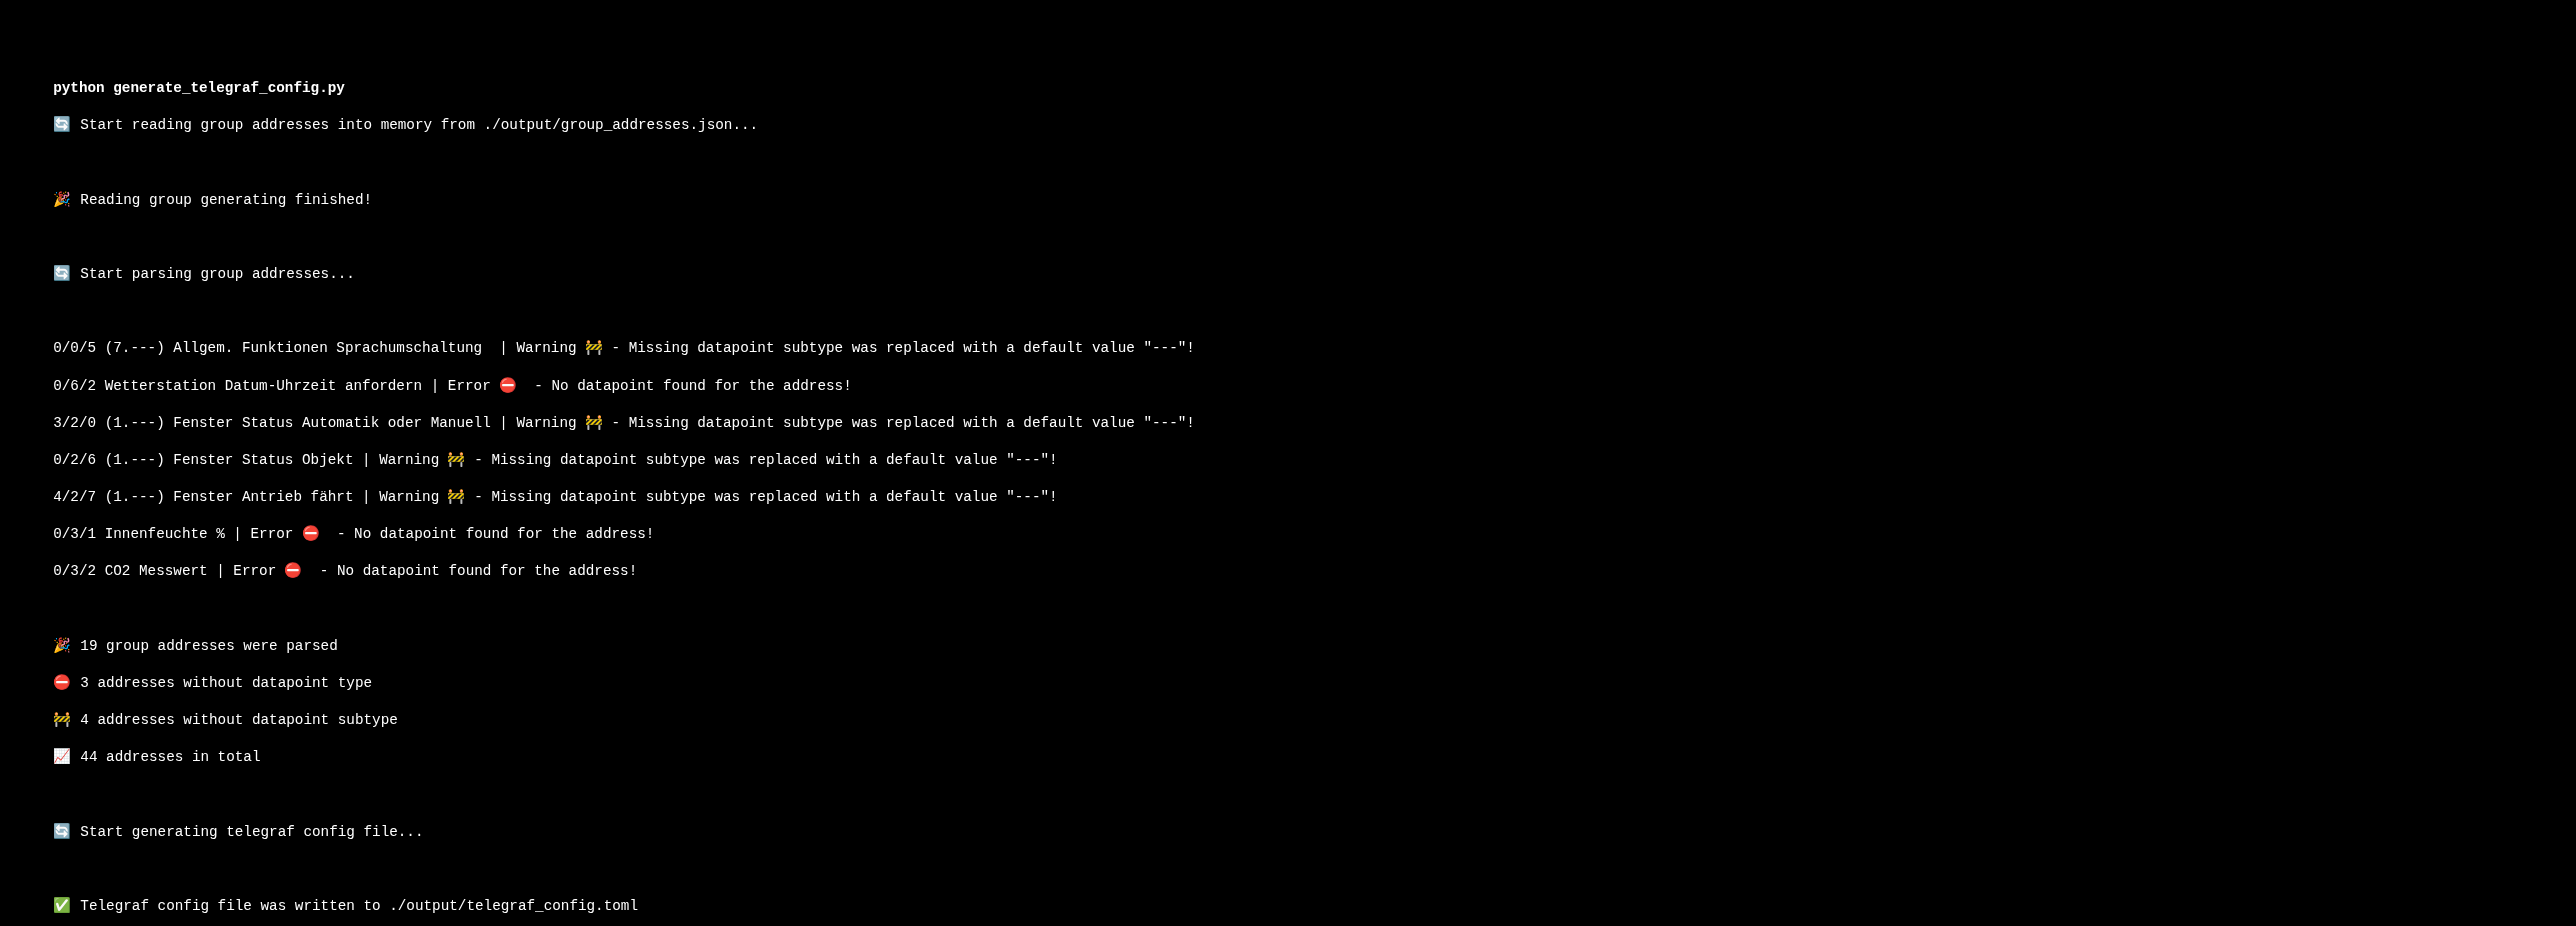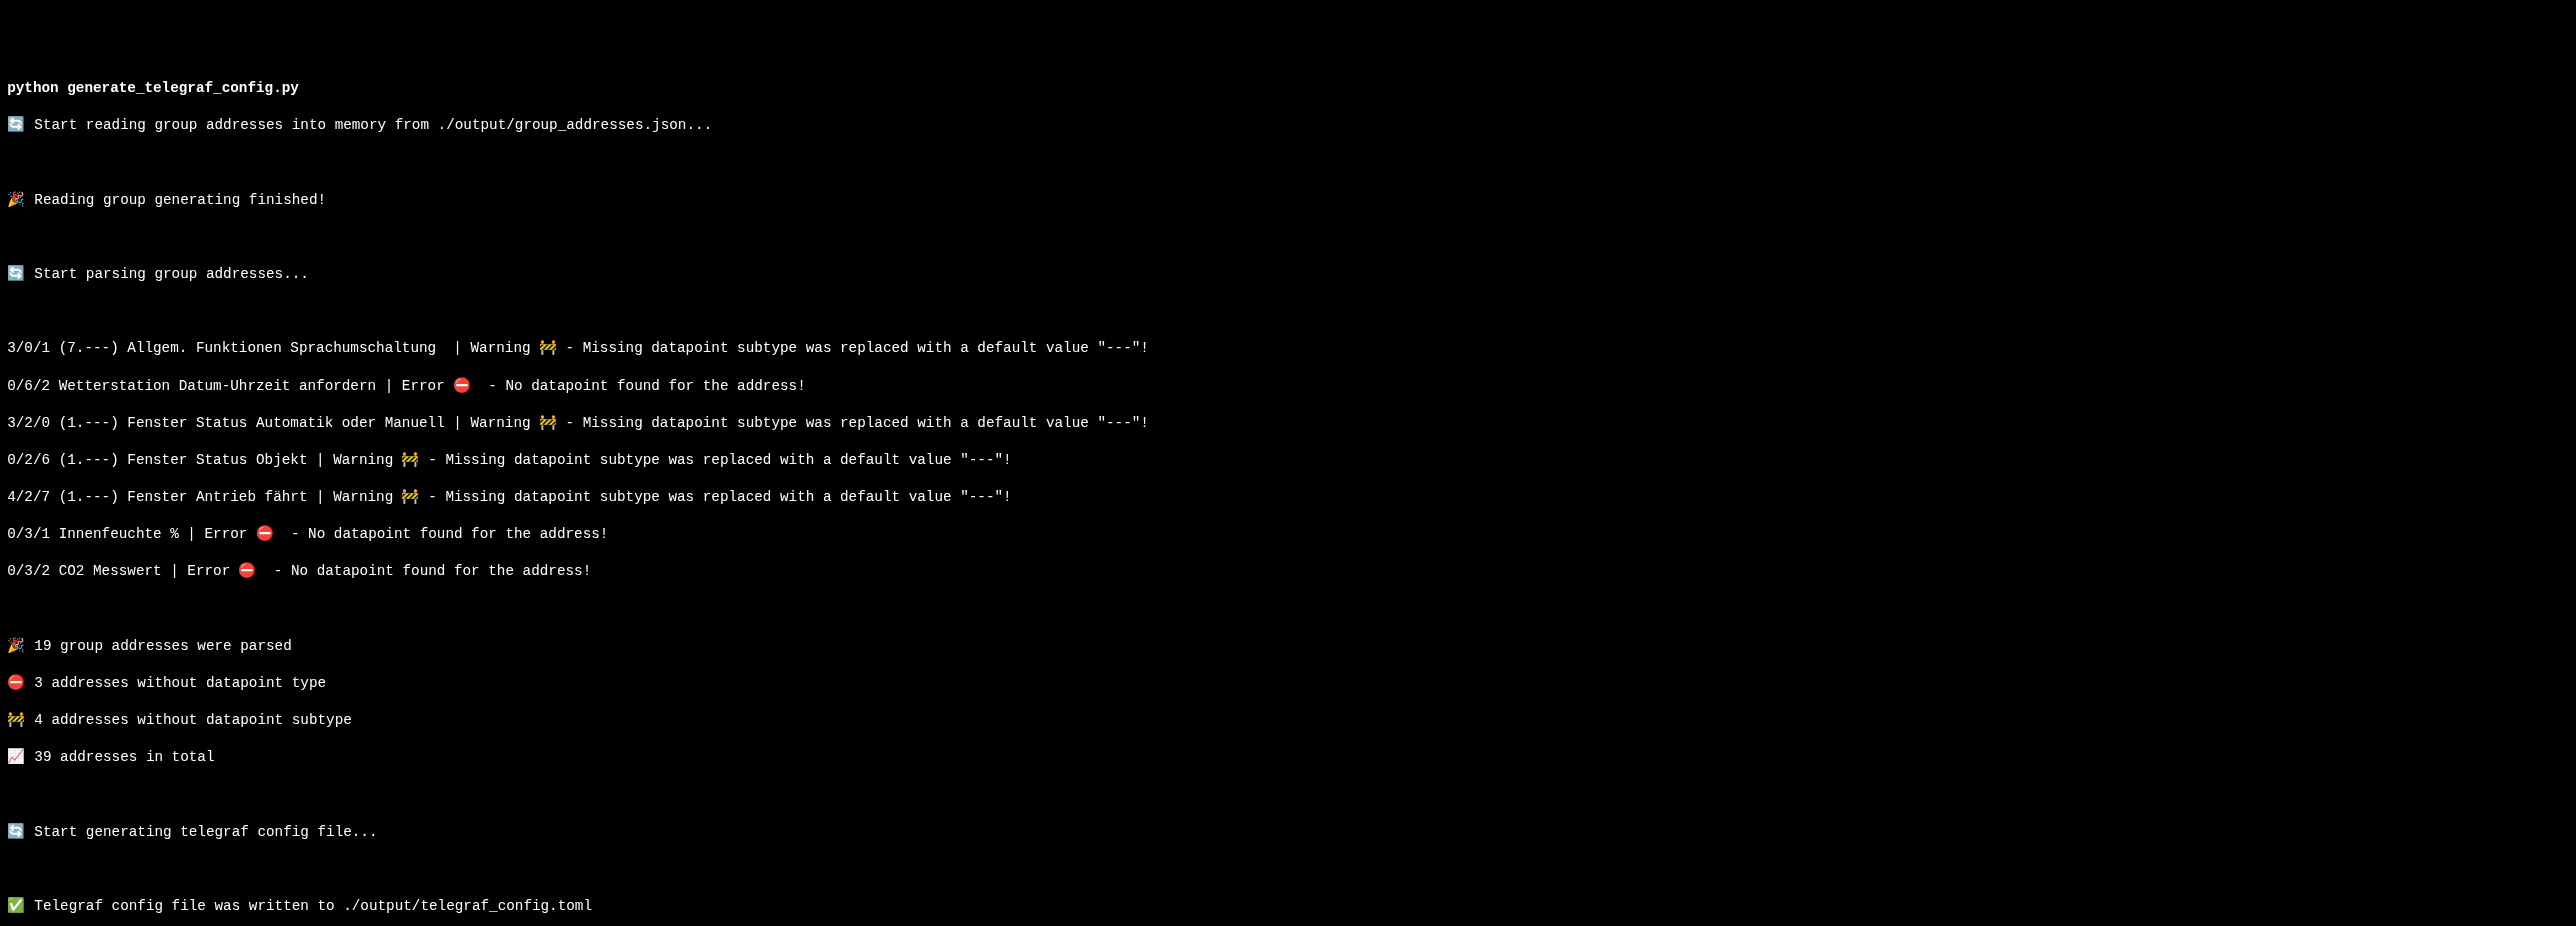--- a/index.html
+++ b/index.html
@@ -15,52 +15,53 @@
       line-height: 1.3;
       padding: 4.8px 7.2px;
       white-space: pre;
       font-weight: 500;
     }
     .command {
       font-weight: bold;
     }
     .line {
       display: block;
+      margin-left: 46px;
     }
     .emoji {
       display: inline-block;
       width: 1.3em;
       vertical-align: middle;
       text-align: left;
     }
   </style>
 </head>
 <body>
 
 
 
 <span class="line command">python generate_telegraf_config.py</span>
 <span class="line"><span class="emoji">🔄</span><span> Start reading group addresses into memory from ./output/group_addresses.json...</span></span>
 <span class="line"> </span>
 <span class="line"><span class="emoji">🎉</span><span> Reading group generating finished!</span></span>
 <span class="line"> </span>
 <span class="line"><span class="emoji">🔄</span><span> Start parsing group addresses...</span></span>
 <span class="line"> </span>
-<span class="line">3/0/1 (7.---) Allgem. Funktionen Sprachumschaltung  | Warning 🚧 - Missing datapoint subtype was replaced with a default value "---"!</span>
+<span class="line">0/0/5 (7.---) Allgem. Funktionen Sprachumschaltung  | Warning 🚧 - Missing datapoint subtype was replaced with a default value "---"!</span>
 <span class="line">0/6/2 Wetterstation Datum-Uhrzeit anfordern | Error ⛔  - No datapoint found for the address!</span>
 <span class="line">3/2/0 (1.---) Fenster Status Automatik oder Manuell | Warning 🚧 - Missing datapoint subtype was replaced with a default value "---"!</span>
 <span class="line">0/2/6 (1.---) Fenster Status Objekt | Warning 🚧 - Missing datapoint subtype was replaced with a default value "---"!</span>
 <span class="line">4/2/7 (1.---) Fenster Antrieb fährt | Warning 🚧 - Missing datapoint subtype was replaced with a default value "---"!</span>
 <span class="line">0/3/1 Innenfeuchte % | Error ⛔  - No datapoint found for the address!</span>
 <span class="line">0/3/2 CO2 Messwert | Error ⛔  - No datapoint found for the address!</span>
 <span class="line"> </span>
 <span class="line"><span class="emoji">🎉</span><span> 19 group addresses were parsed</span></span>
 <span class="line"><span class="emoji">⛔</span><span> 3 addresses without datapoint type</span></span>
 <span class="line"><span class="emoji">🚧</span><span> 4 addresses without datapoint subtype</span></span>
-<span class="line"><span class="emoji">📈</span><span> 39 addresses in total</span></span>
+<span class="line"><span class="emoji">📈</span><span> 44 addresses in total</span></span>
 <span class="line"> </span>
 <span class="line"><span class="emoji">🔄</span><span> Start generating telegraf config file...</span></span>
 <span class="line"> </span>
 <span class="line"><span class="emoji">✅</span><span> Telegraf config file was written to ./output/telegraf_config.toml</span></span>
 
 
 
 
 
 </body></html>

